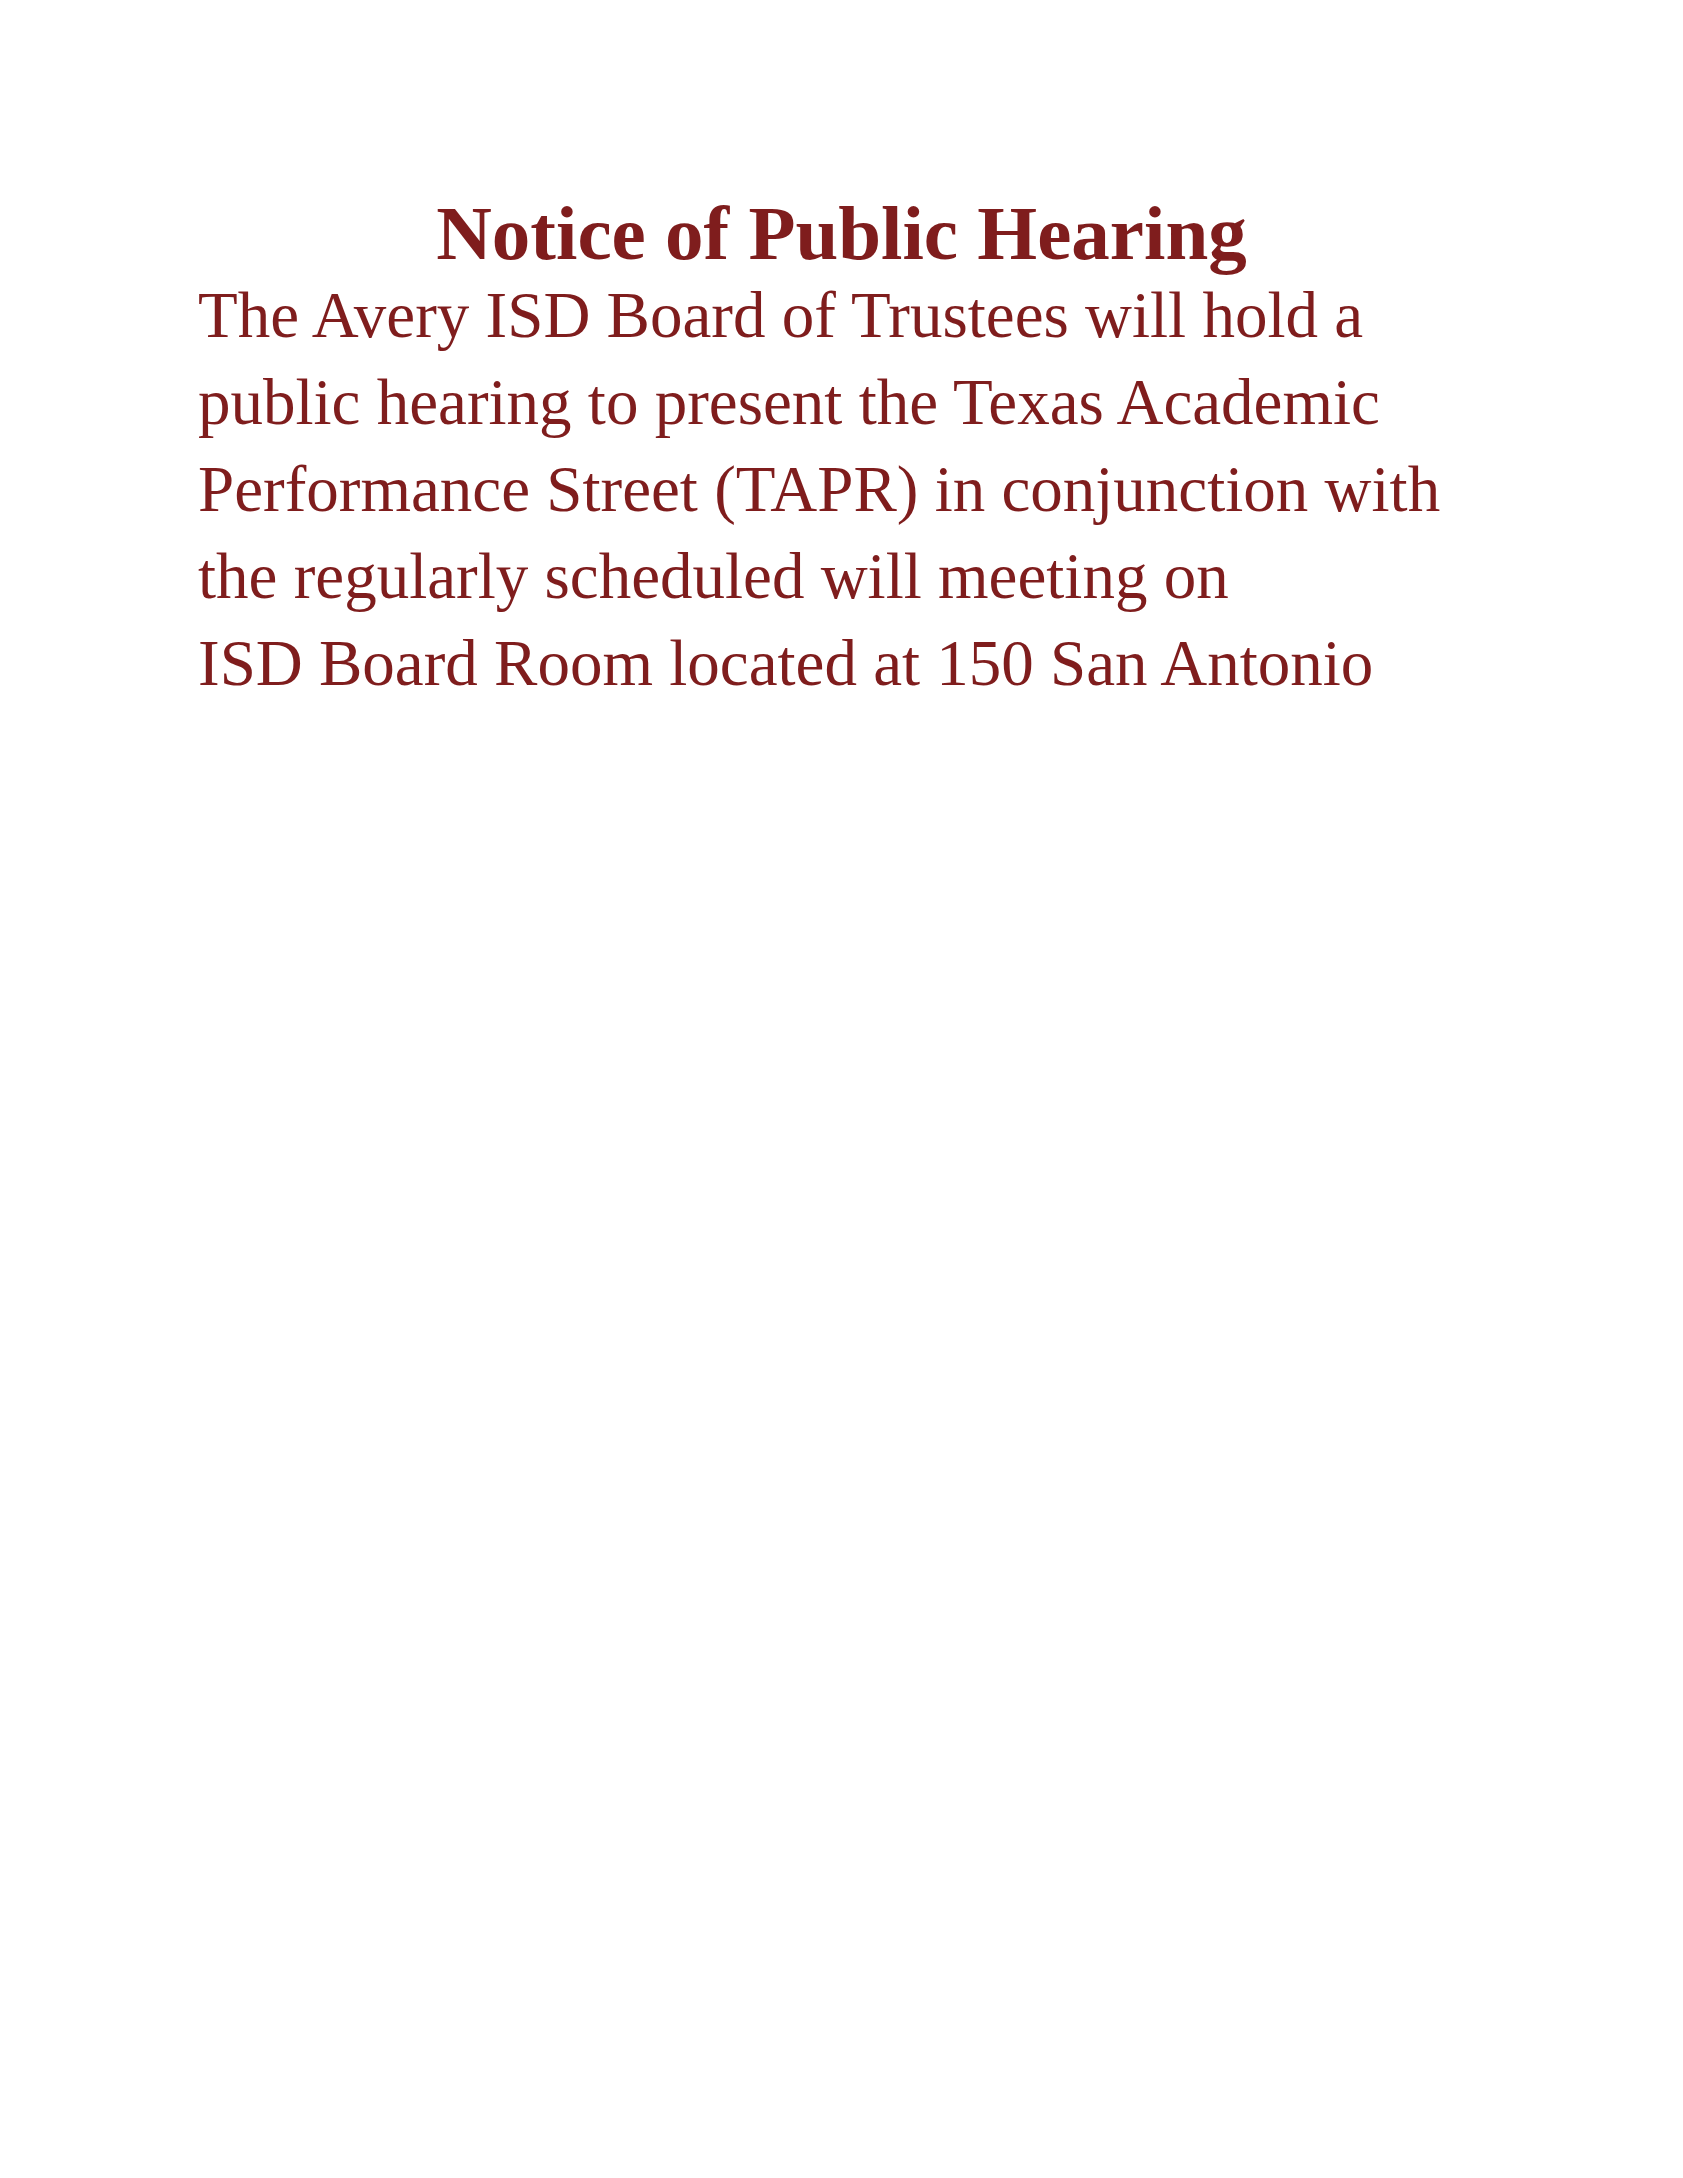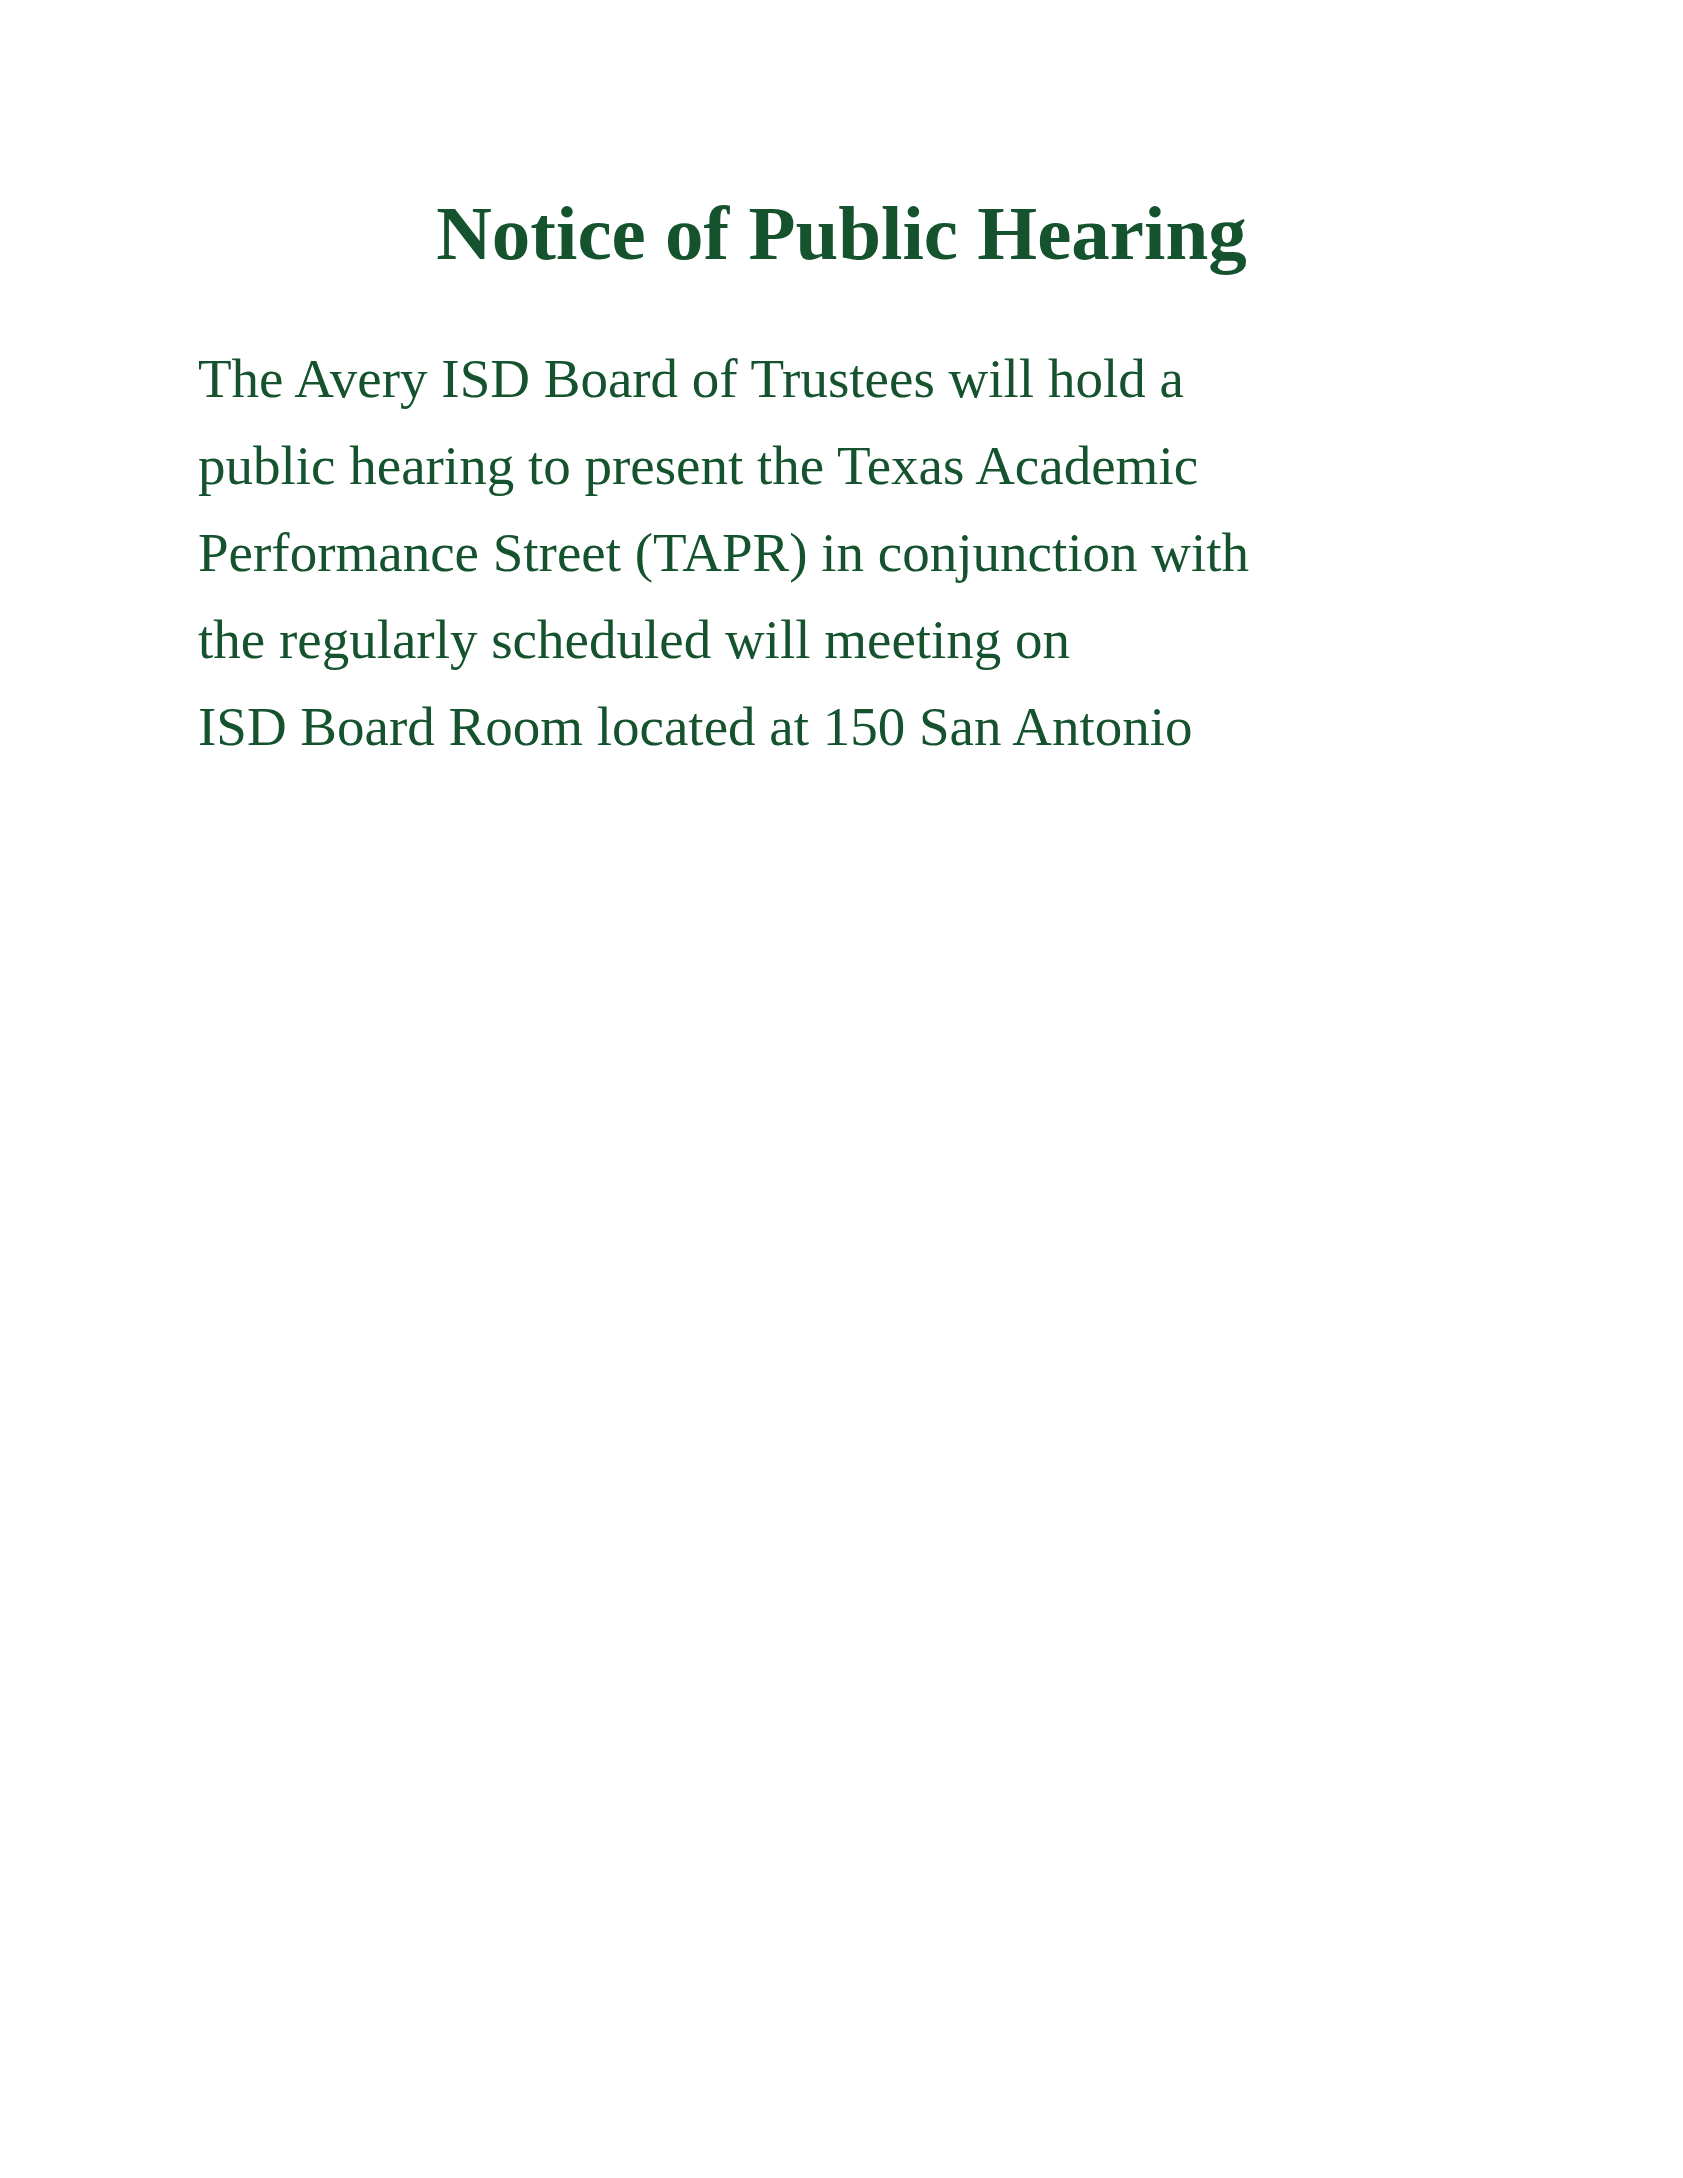--- a/index.html
+++ b/index.html
@@ -8,34 +8,33 @@
     background: #ffffff;
   }
   .page {
     position: relative;
     width: 1683px;
     height: 2178px;
     background: #ffffff;
     box-sizing: border-box;
     padding: 195px 198px 0 198px;
     font-family: "Liberation Serif", "DejaVu Serif", serif;
-    color: #14532d;
+    color: #7f1d1d;
     overflow: hidden;
   }
   .doc-title {
     width: 100%;
     text-align: center;
     font-weight: bold;
     font-size: 77px;
     line-height: 77px;
     white-space: nowrap;
   }
   .doc-body {
-    margin-top: 63px;
-    font-size: 55px;
+    font-size: 65px;
     line-height: 87px;
     font-family: Liberation Serif, serif;
   }
   .doc-line {
     white-space: nowrap;
   }
 </style>
 </head>
 <body>
 

